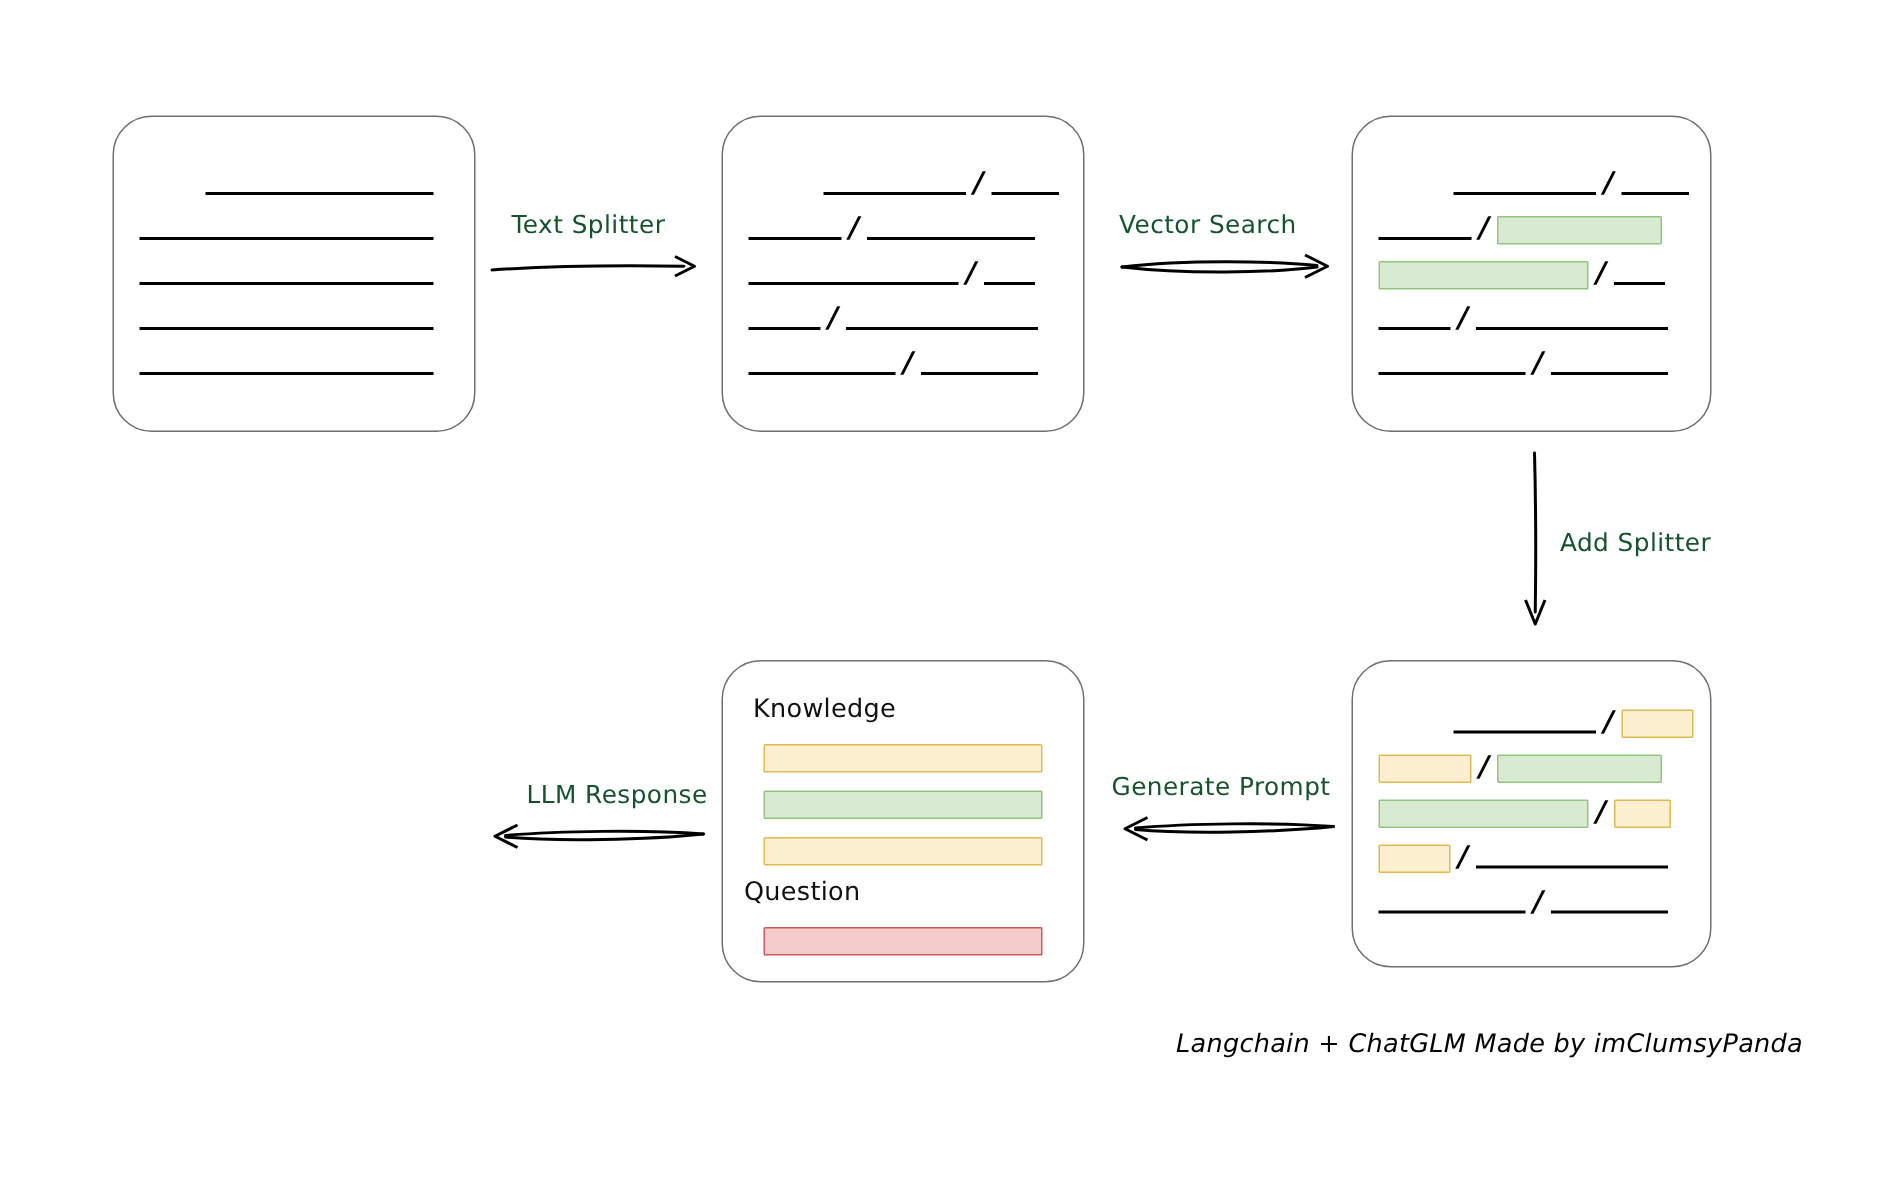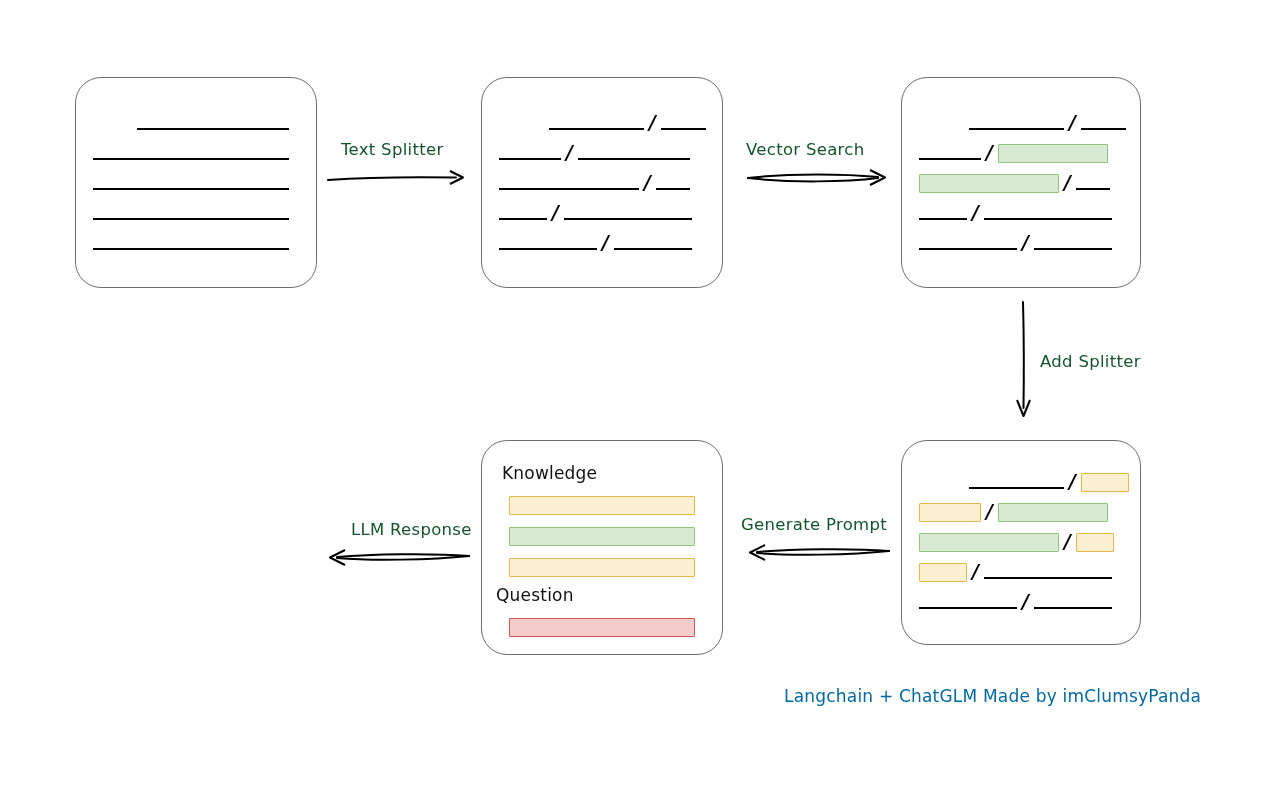--- a/index.html
+++ b/index.html
@@ -95,22 +95,23 @@
     white-space: nowrap;
   }
   .arrow-svg { position: absolute; overflow: visible; }
 
   
   .caption {
     position: absolute;
     font-family: "DejaVu Sans", "Liberation Sans", sans-serif;
     font-size: 17px;
     letter-spacing: .2px;
-    color: #0369a1;
+    color: #000000;
     white-space: nowrap;
+    font-style: italic;
   }
 </style>
 </head>
 <body>
 
 <div id="canvas">
 
   <div class="card" style="left:75px; top:77px; width:242px; height:211px;">
     <div class="doc-lines">
         <div class="row" style="top: 34px;">

